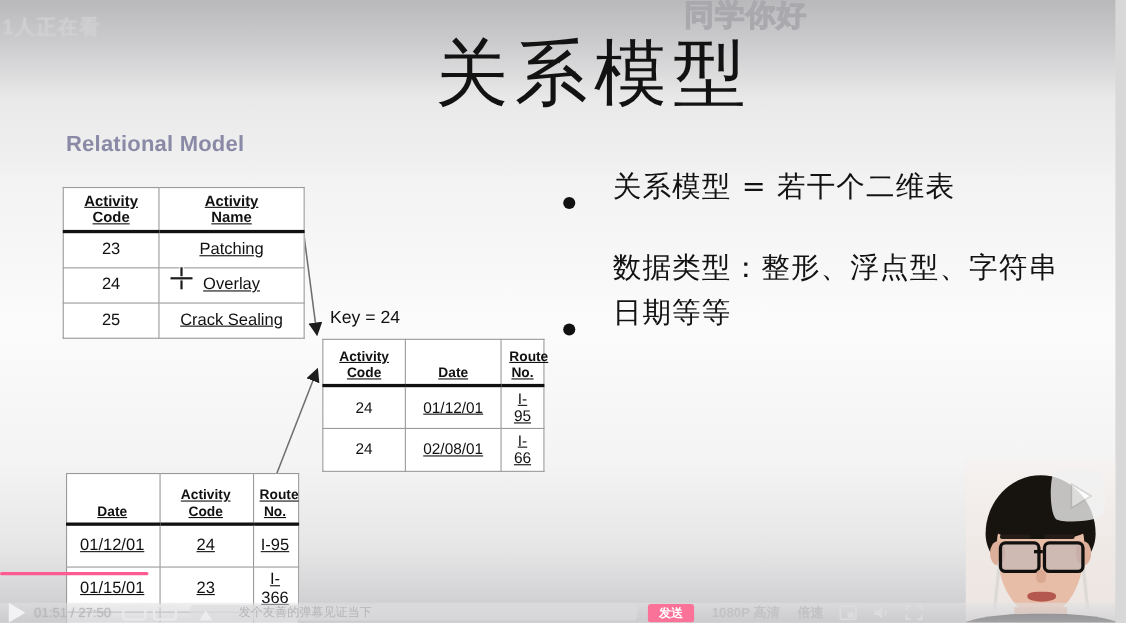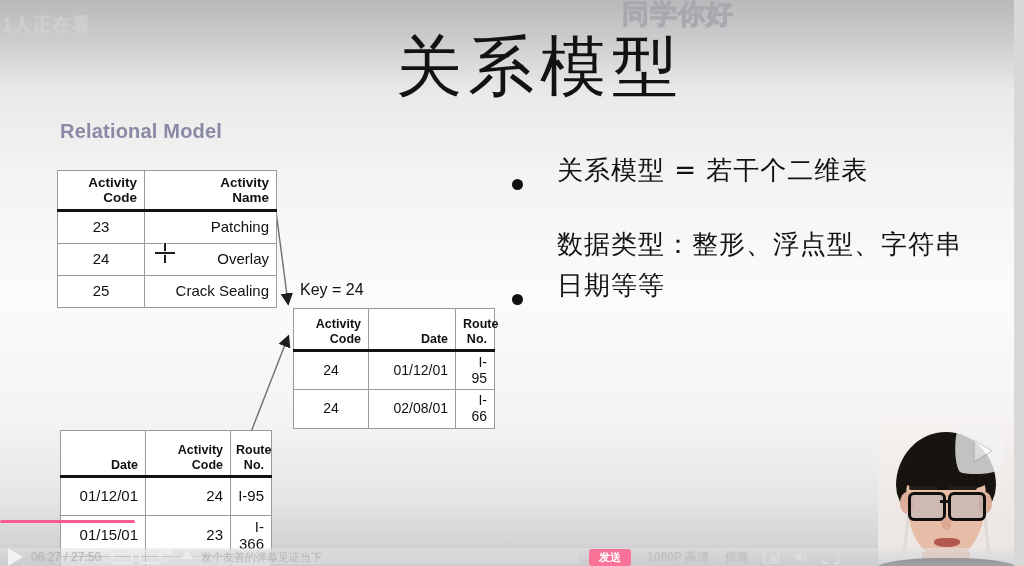--- a/index.html
+++ b/index.html
@@ -59,21 +59,21 @@
     vertical-align:middle;
     line-height:1.12;
   }
   .slide-table tr.hdr td{
     font-weight:700;font-size:13.5px;
     border-bottom:3px solid #111;
     vertical-align:bottom;
     line-height:1.15;
   }
   .slide-table td.num{text-align:center;}
-  .slide-table td.lbl{text-align:right;}
+  .slide-table td.lbl{text-align:center;text-decoration:underline;}
 
   
   #table-activity{left:57px;top:170px;width:220px;}
   #table-activity td:nth-child(1){width:72px;}
   #table-activity tr.hdr td{height:32px;}
   #table-activity tr:not(.hdr) td{height:25px;}
 
   
   #table-key{left:293px;top:308px;width:202px;}
   #table-key td:nth-child(1){width:60px;}
@@ -204,22 +204,23 @@
     border:2px solid #e9e9eb;border-radius:3px;
   }
   .dm-btn .ear{
     position:absolute;width:2px;height:5px;background:#e9e9eb;top:-1px;
   }
   .dm-btn .ear.l{left:3px;transform:rotate(-28deg);}
   .dm-btn .ear.r{right:3px;transform:rotate(28deg);}
   .comment-box{
     margin-left:16px;flex:1 1 auto;height:14px;
     background:rgba(220,220,222,.65);border-radius:3px;
-    display:flex;align-items:flex-start;padding:0 8px;
+    display:flex;align-items:flex-end;padding:0 8px;
     max-width:390px;
+    gap:16px;
   }
   .comment-icon{
     width:0;height:0;border-left:6px solid transparent;border-right:6px solid transparent;
     border-bottom:9px solid #ececee;margin-right:8px;flex:0 0 auto;
   }
   .comment-placeholder{
     font-size:11px;color:#b5b5b8;white-space:nowrap;overflow:hidden;
   }
   .send-btn{
     margin-left:10px;background:#fb7299;color:#fff;font-size:11px;
@@ -376,21 +377,21 @@
     <div class="cam-neck"></div>
     <div class="cam-shoulders"></div>
     <svg class="watermark" viewBox="0 0 56 50">
       <path d="M6,4 C2,10 2,40 8,46 C16,50 46,48 50,42 C54,34 54,10 48,4 C40,0 12,0 6,4 Z" fill="#f2f2f2" opacity="0.92"></path>
       <path d="M22,14 L40,25 L22,36 Z" fill="#ffffff" stroke="#cfcfcf" stroke-width="1.4"></path>
     </svg>
   </div>
 
   <div class="control-bar">
     <div class="play-btn"></div>
-    <div class="time-text">06:27 / 27:50</div>
+    <div class="time-text">01:51 / 27:50</div>
     <div class="dm-btn">
       <div class="ear l"></div>
       <div class="ear r"></div>
       <div class="tvbody"></div>
     </div>
     <div class="dm-btn">
       <div class="ear l"></div>
       <div class="ear r"></div>
       <div class="tvbody"></div>
     </div>

